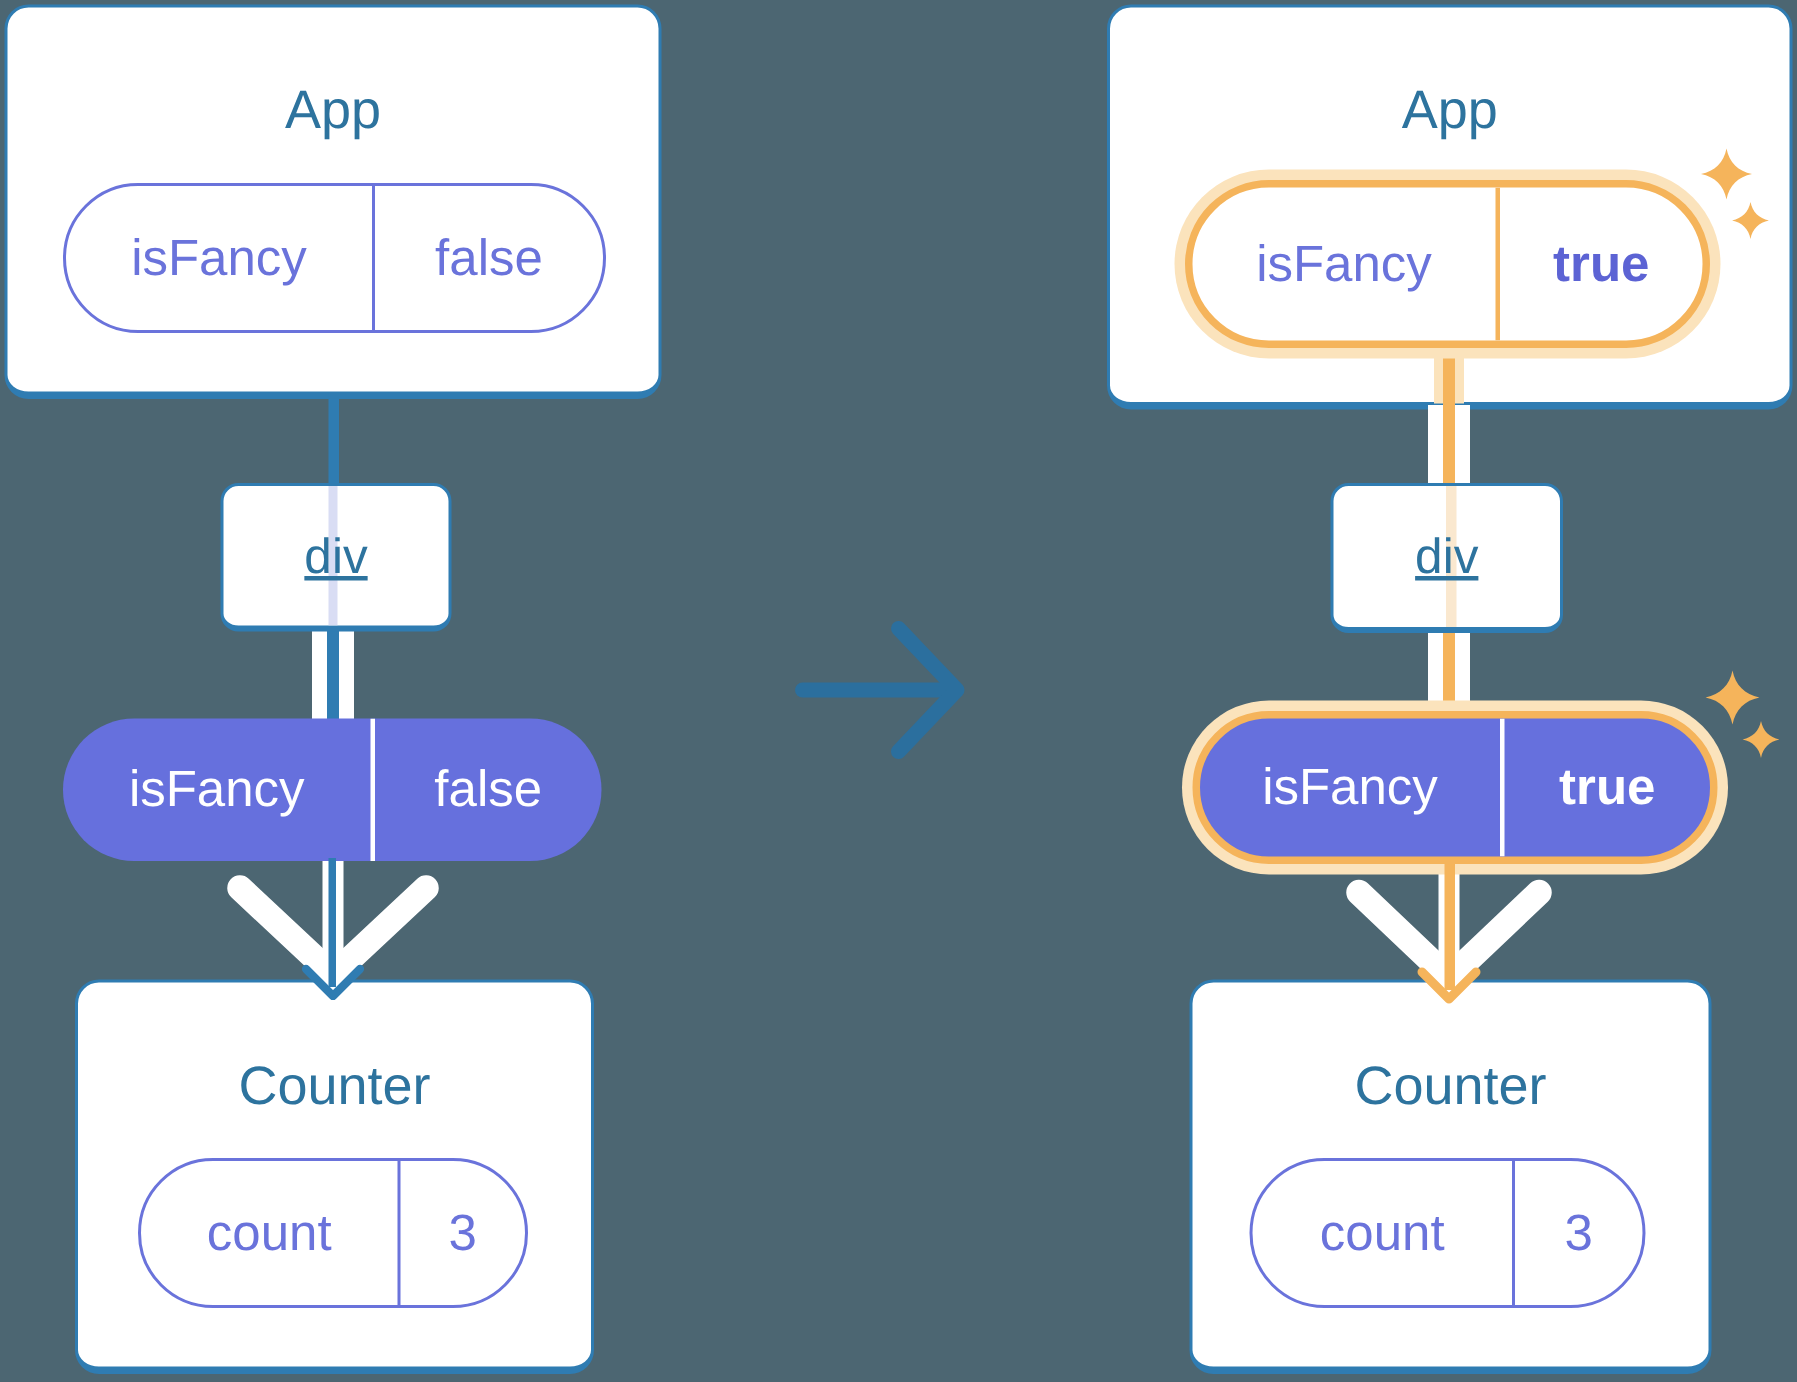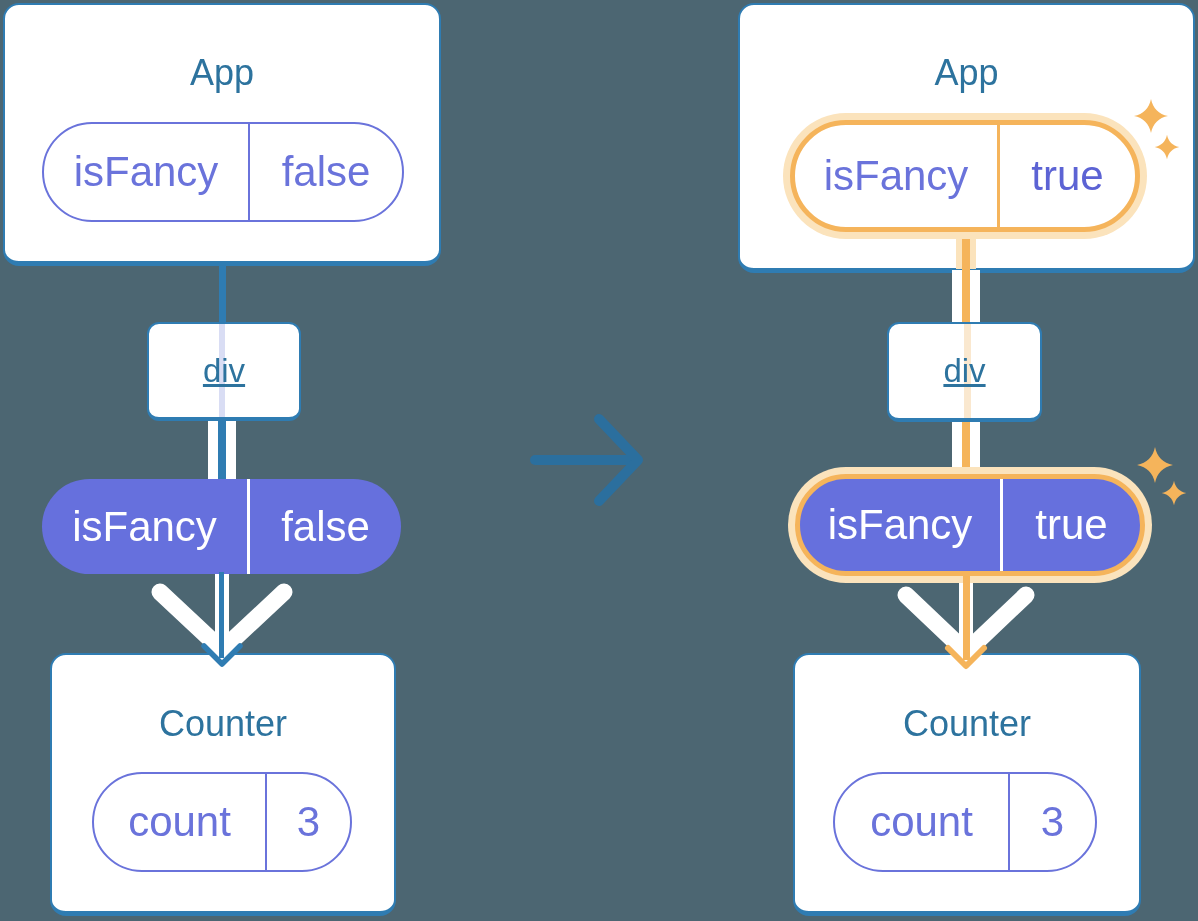--- a/index.html
+++ b/index.html
@@ -24,31 +24,31 @@
     font-size:33px; font-weight:500; color:#2D739E; z-index:3; overflow:hidden;
   }
   .node .passline{position:absolute; top:0; bottom:0; z-index:0;}
   .node .nlabel{position:relative; z-index:1;text-decoration:underline;}
   .pill{
     position:absolute; display:flex; align-items:stretch; box-sizing:border-box;
     border-radius:70px; z-index:3; overflow:hidden;
   }
   .pill .cell{
     display:flex; align-items:center; justify-content:center;
-    font-size:42px; white-space:nowrap;
+    font-size:34px; white-space:nowrap;
   }
   .pill .sep{flex:0 0 auto;}
   .pill.outline{border:2px solid #6A73DB; background:#fff; color:#6A73DB;}
   .pill.outline .sep{width:2px; background:#6A73DB;}
   .pill.filled{background:#6670DD; color:#fff;}
   .pill.filled .sep{width:3px; background:#fff;}
   .pill.fancy{border:5px solid #F5B45B; box-shadow:0 0 0 7px #FBE3BC; border-radius:70px;}
   .pill.fancy.onwhite{background:#fff; color:#6A73DB;}
   .pill.fancy.onwhite .sep{width:3px; background:#F5B45B;}
-  .bold{font-weight:400;}
+  .bold{font-weight:700;}
   .stripe{position:absolute; z-index:2;}
   .arrowlayer{position:absolute; z-index:4;}
   .vline-top{position:absolute; z-index:5;}
 </style>
 </head>
 <body>
 
 <div class="canvas">
 
   <div class="stripe" style="left:219px; top:262px; width:7px; height:62px; background:#2F7CB2;"></div>

